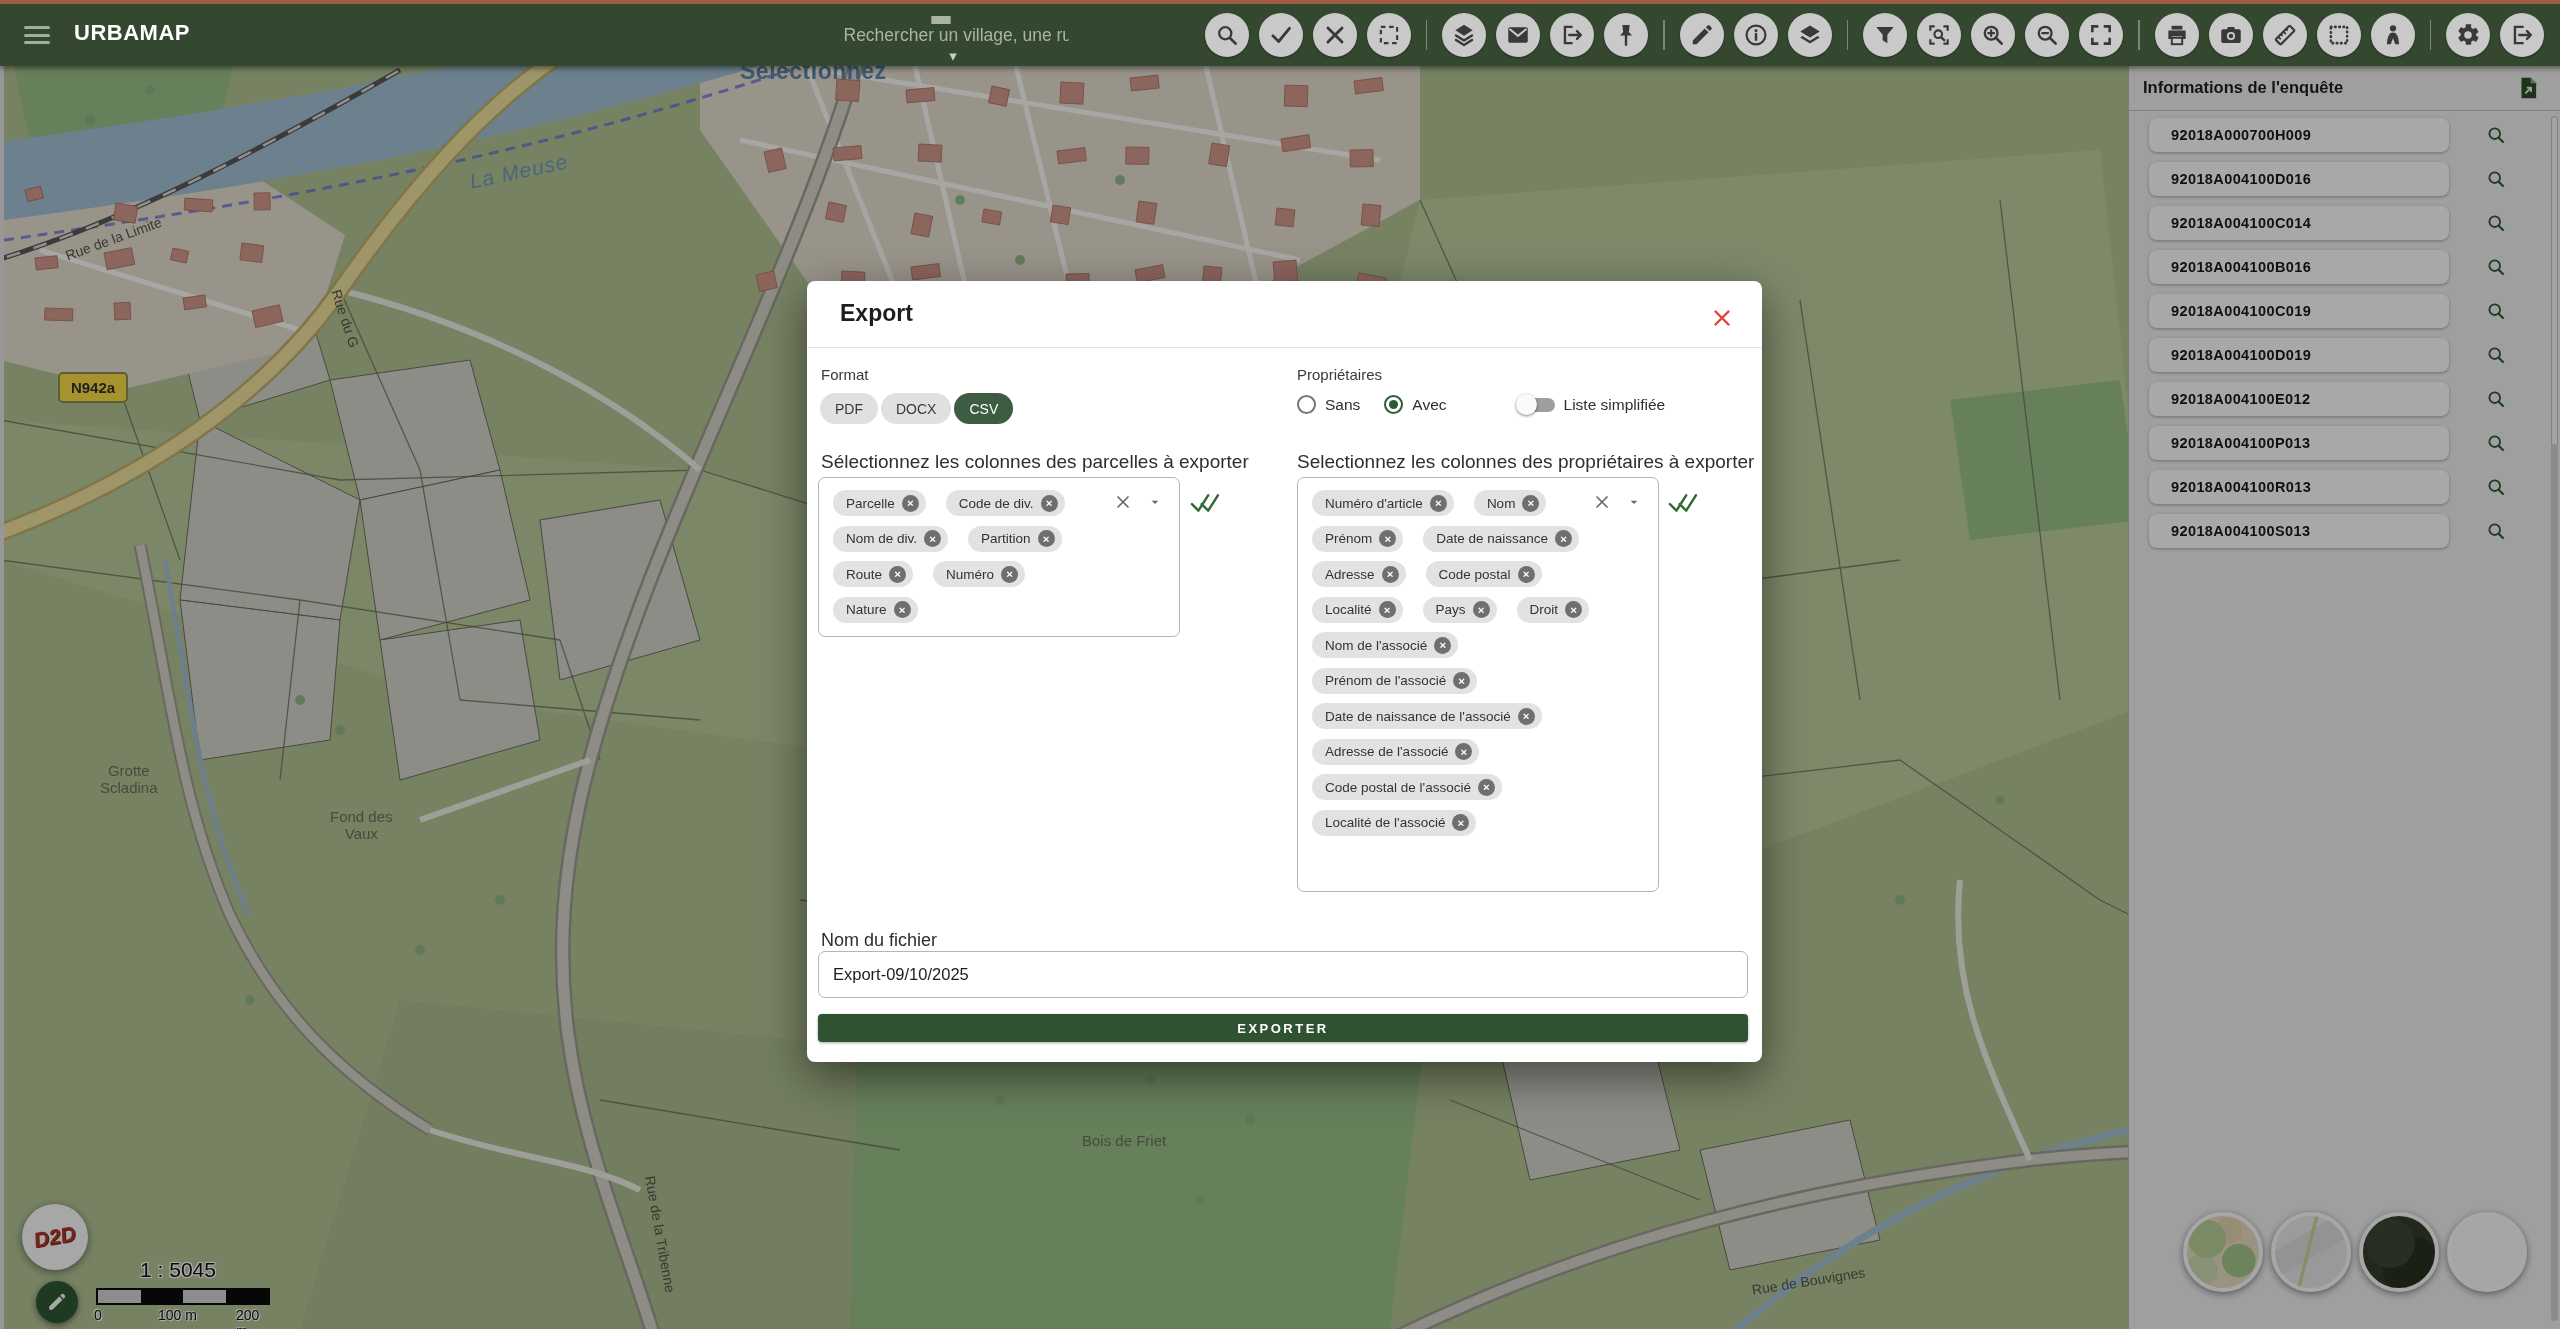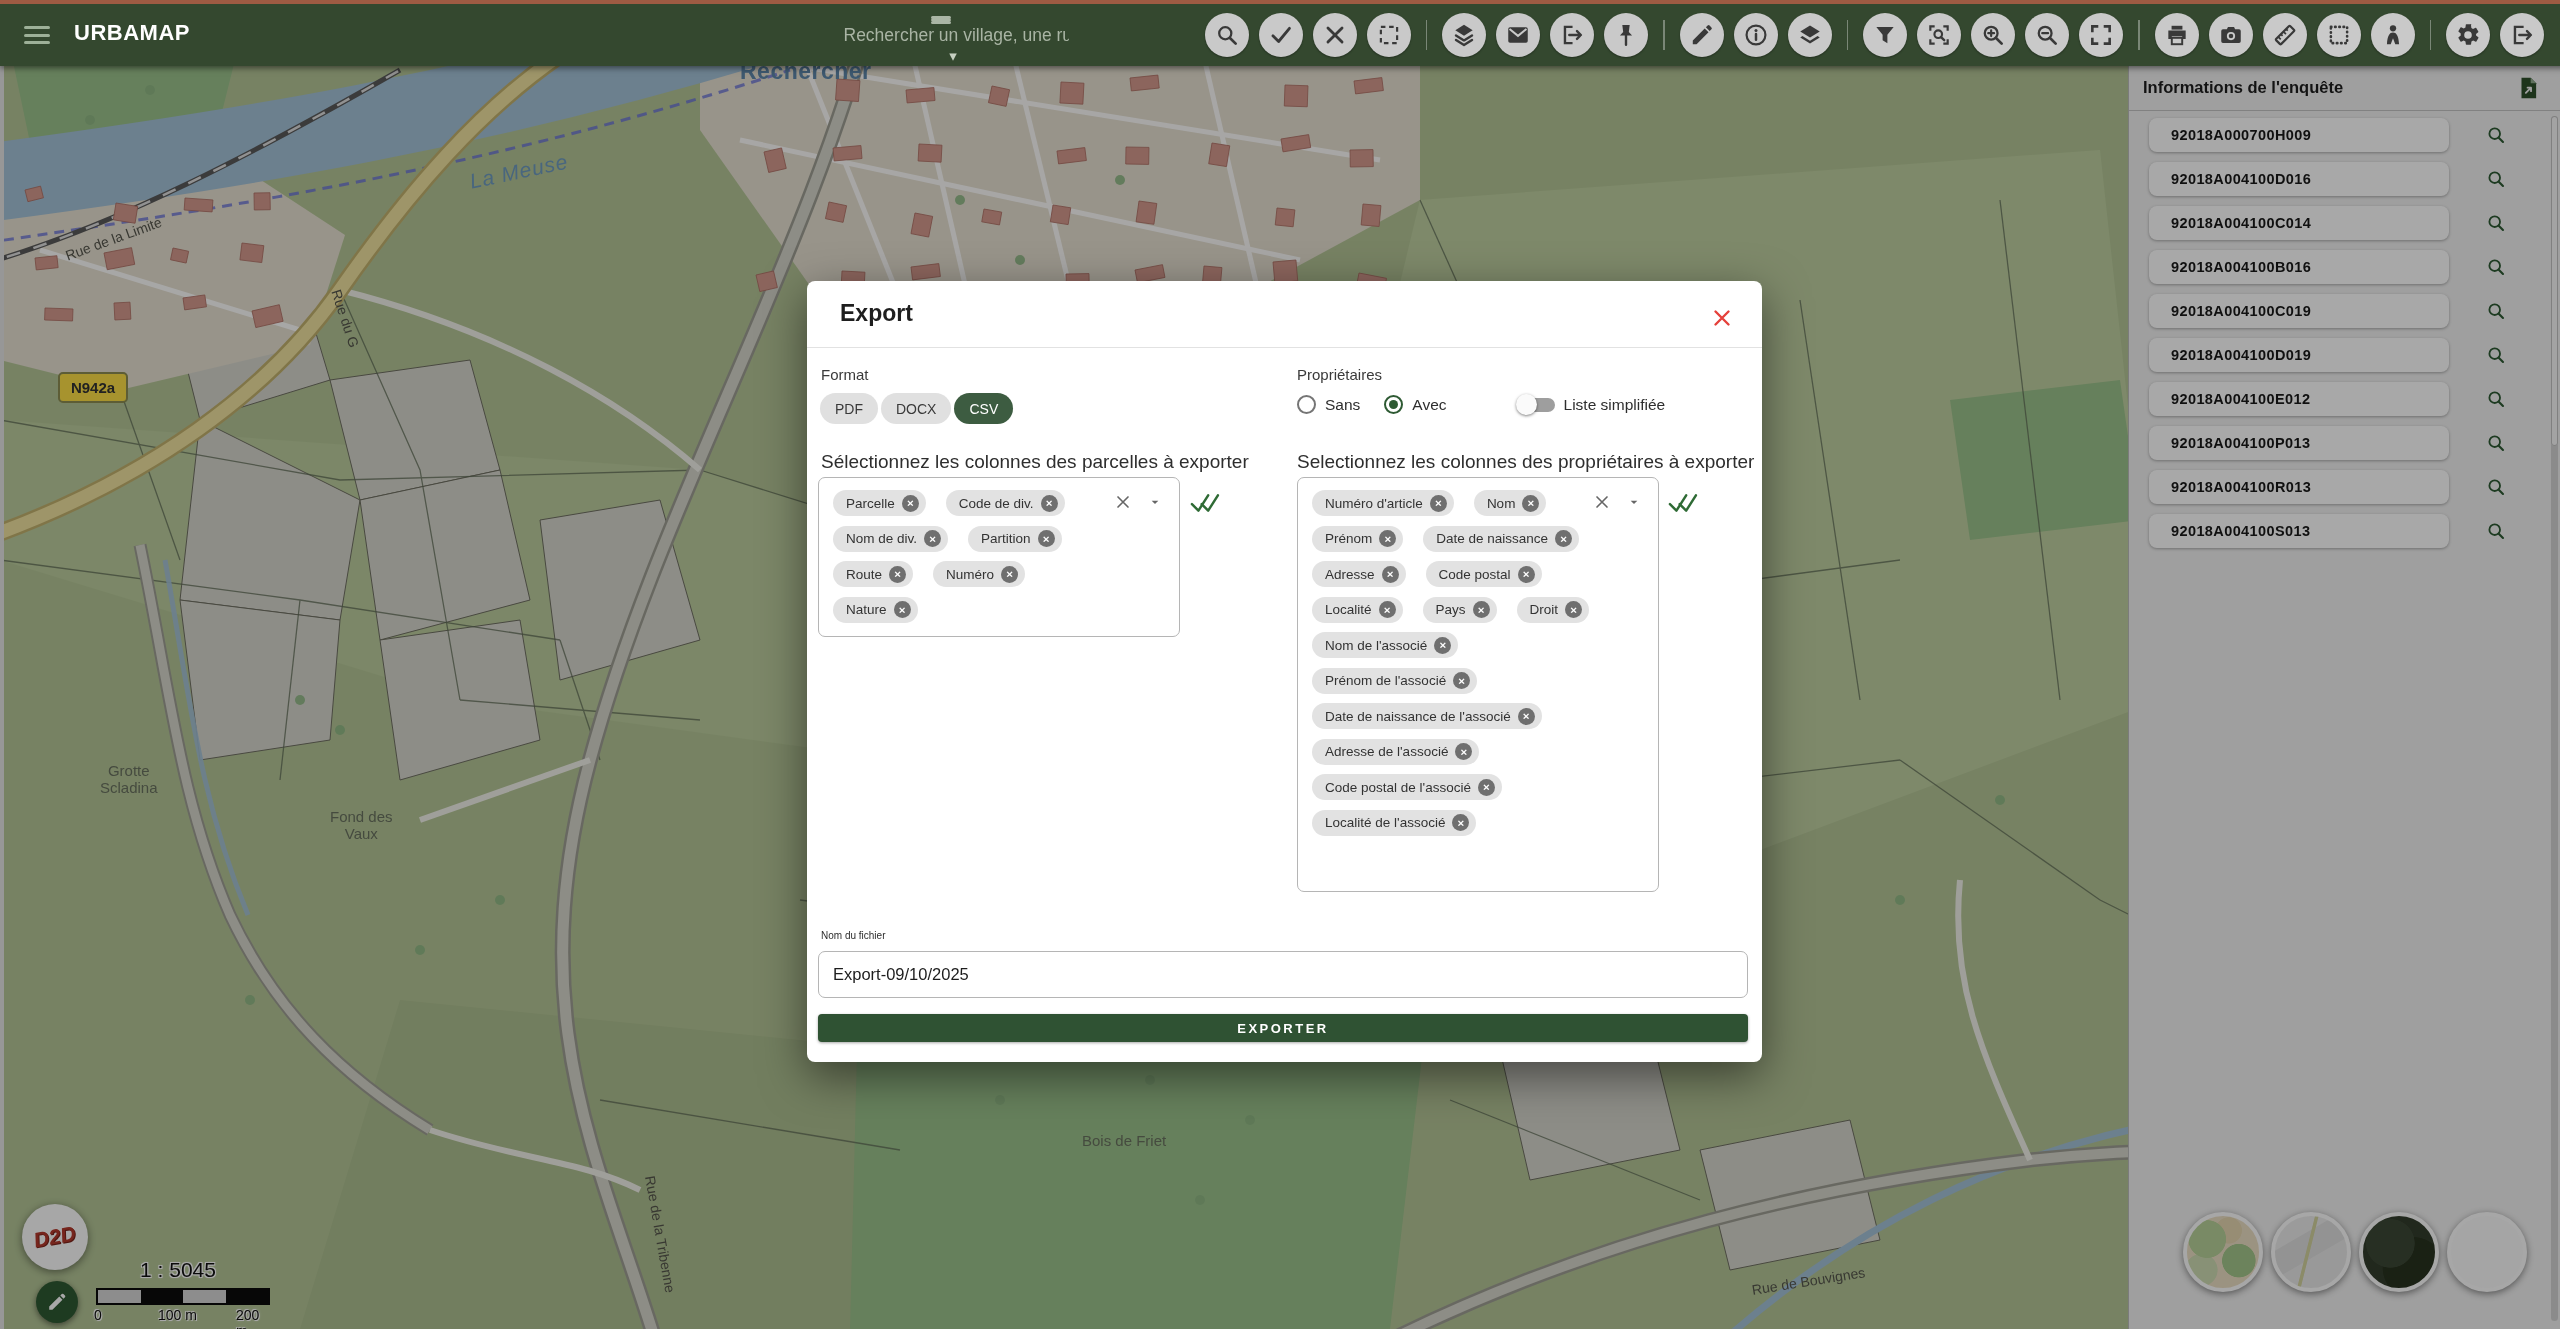--- a/index.html
+++ b/index.html
@@ -134,21 +134,21 @@
       font-size:11.5px;font-weight:700;display:flex;align-items:center;justify-content:center;cursor:pointer;}
   .ms-clear{position:absolute;top:14px;right:46px;width:20px;height:20px;color:#666;cursor:pointer;}
   .ms-clear svg{width:20px;height:20px;}
   .ms-caret{position:absolute;top:16px;right:16px;width:16px;height:16px;color:#666;cursor:pointer;}
   .ms-caret svg{width:16px;height:16px;}
   .checkall{position:absolute;width:34px;height:26px;color:#2f6b35;cursor:pointer;}
   .checkall svg{width:34px;height:26px;}
   #parcels-check{left:382px;top:209px;}
   #owners-check{left:860px;top:209px;}
 
-  .fn-label{position:absolute;left:14px;top:649px;font-size:10px;color:#2e2e2e;}
+  .fn-label{position:absolute;left:14px;top:649px;font-size:18px;color:#2e2e2e;}
   .fn-input{position:absolute;left:11px;top:670px;width:930px;height:47px;border:1.5px solid #b5b5b5;
       border-radius:7px;box-sizing:border-box;font-size:16.5px;color:#1d1d1d;padding:0 14px;outline:none;
       font-family:"Liberation Sans",sans-serif;}
   .export-btn{position:absolute;left:11px;top:733px;width:930px;height:28px;background:#2f5233;border:none;
       border-radius:4px;color:#fff;font-size:13px;font-weight:700;letter-spacing:2.5px;cursor:pointer;
       box-shadow:0 1px 3px rgba(0,0,0,.35);font-family:"Liberation Sans",sans-serif;}
 </style>
 </head>
 <body>
 
@@ -316,21 +316,21 @@
         <circle cx="1450" cy="350" r="5"></circle>
         <circle cx="1650" cy="420" r="5"></circle>
         <circle cx="950" cy="1050" r="5"></circle>
         <circle cx="1050" cy="1000" r="5"></circle>
         <circle cx="1150" cy="1080" r="5"></circle>
         <circle cx="1250" cy="1120" r="5"></circle>
         <circle cx="1300" cy="1050" r="5"></circle>
       </g>
   </svg>
   <div id="map-labels">
-      <div class="map-label town" style="left: 740px; top: 58px;">Rechercher</div>
+      <div class="map-label town" style="left: 740px; top: 58px;">Selectionnez</div>
       <div class="map-label water" style="left: 470px; top: 170px; transform: rotate(-12deg);">La Meuse</div>
       <div class="map-label road" style="left: 66px; top: 248px; transform: rotate(-20deg);">Rue de la Limite</div>
       <div class="map-label road" style="left: 336px; top: 282px; transform: rotate(72deg);">Rue du G</div>
       <div class="map-label place" style="left: 330px; top: 808px;">Fond des
 Vaux</div>
       <div class="map-label place" style="left: 100px; top: 762px;">Grotte
 Scladina</div>
       <div class="map-label place" style="left: 1082px; top: 1132px;">Bois de Friet</div>
       <div class="map-label road" style="left: 650px; top: 1168px; transform: rotate(80deg);">Rue de la Tribenne</div>
       <div class="map-label road" style="left: 1752px; top: 1282px; transform: rotate(-9deg);">Rue de Bouvignes</div>

